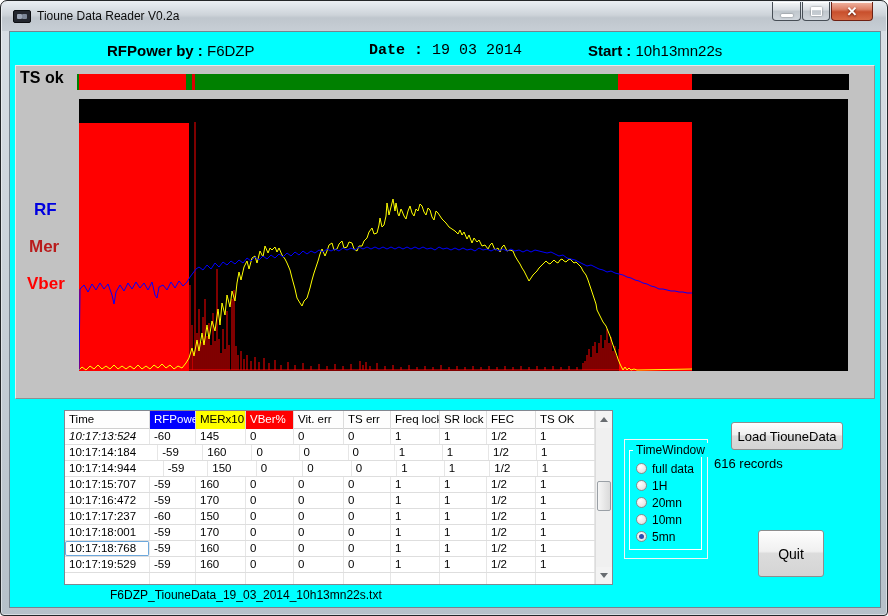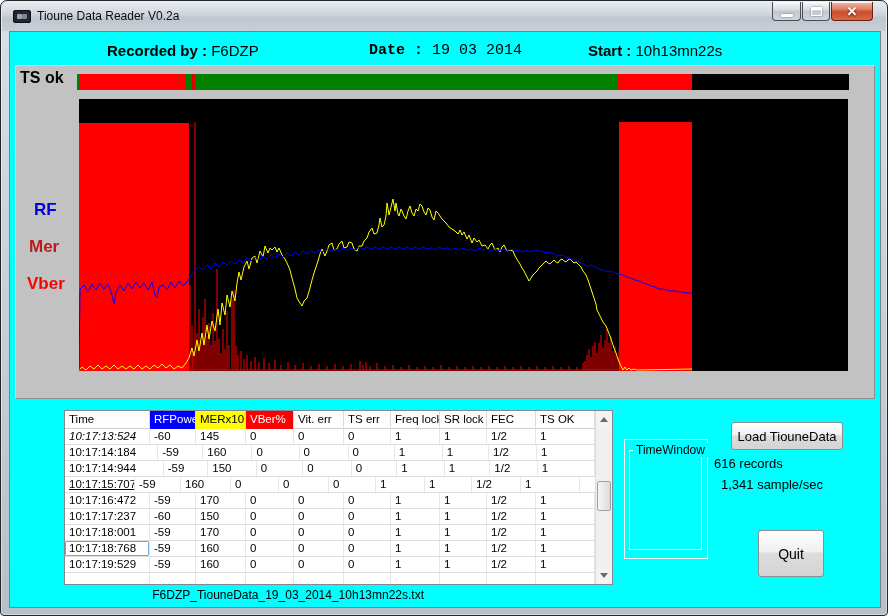--- a/index.html
+++ b/index.html
@@ -88,21 +88,21 @@
     display:flex; align-items:center; justify-content:center; cursor:default;
     box-shadow: inset 0 1px 0 rgba(255,255,255,.9); }
   .btn-load { left:721px; top:390px; width:112px; height:28px; font-size:13px; }
   .btn-quit { left:748px; top:498px; width:66px; height:47px; font-size:14px; }
 
   .stats { position:absolute; left:704px; top:424px; width:168px; font-size:13px; color:#000; }
   .stats div { white-space:nowrap; }
   .st1 { margin-bottom:6px; } .st2 { margin-bottom:3px; } .st3 { margin-bottom:6px; }
   .st4 { padding-left:7px; }
 
-  .filename { position:absolute; left:84px; top:556px; width:330px; text-align:right;
+  .filename { position:absolute; left:100px; top:556px; width:330px; text-align:left;
     font-size:12px; color:#000; white-space:nowrap; }
 </style>
 </head>
 <body>
 
 <div class="window">
 
   <div class="titlebar">
     <span class="app-icon">
         <i></i>
@@ -118,21 +118,21 @@
         </div>
       <div class="cap-btn cap-close" title="close">
           <span class="g-close">✕</span>
         </div>
     </div>
   </div>
 
   <div class="client">
 
     <div class="hdr-group" style="left:97px;">
-      <b>Recorded by : </b><span>F6DZP</span>
+      <b>RFPower by : </b><span>F6DZP</span>
     </div>
     <div class="hdr-group" style="left:359px;font-family:Liberation Mono, monospace;">
       <b>Date : </b><span>19 03 2014</span>
     </div>
     <div class="hdr-group" style="left:578px;">
       <b>Start : </b><span>10h13mn22s</span>
     </div>
 
     <div class="panel">
       <span class="ts-label">TS ok</span>
@@ -300,21 +300,21 @@
               <div class="td" style="width: 50px;">150</div>
               <div class="td" style="width: 48px;">0</div>
               <div class="td" style="width: 50px;">0</div>
               <div class="td" style="width: 47px;">0</div>
               <div class="td" style="width: 49px;">1</div>
               <div class="td" style="width: 47px;">1</div>
               <div class="td" style="width: 49px;">1/2</div>
               <div class="td" style="width: 59px;">1</div>
             </div>
             <div class="tr">
-              <div class="td" style="width: 70px; text-decoration: underline;">10:17:15:707</div>
+              <div class="td" style="width: 85px;">10:17:15:707</div>
               <div class="td" style="width: 46px;">-59</div>
               <div class="td" style="width: 50px;">160</div>
               <div class="td" style="width: 48px;">0</div>
               <div class="td" style="width: 50px;">0</div>
               <div class="td" style="width: 47px;">0</div>
               <div class="td" style="width: 49px;">1</div>
               <div class="td" style="width: 47px;">1</div>
               <div class="td" style="width: 49px;">1/2</div>
               <div class="td" style="width: 59px;">1</div>
             </div>
@@ -399,27 +399,48 @@
         <div class="sb-thumb"></div>
         <div class="sb-btn sb-down">
           <span class="arr-down"></span>
           </div>
       </div>
     </div>
 
     <div class="tw-outer"></div>
     <div class="tw-group">
       <span class="tw-caption">TimeWindow</span>
+      <div class="tw-options" id="tw-options">
+          <div class="radio-row">
+            <span class="radio"></span>
+            <span class="radio-label">full data</span>
+          </div>
+          <div class="radio-row">
+            <span class="radio"></span>
+            <span class="radio-label">1H</span>
+          </div>
+          <div class="radio-row">
+            <span class="radio"></span>
+            <span class="radio-label">20mn</span>
+          </div>
+          <div class="radio-row">
+            <span class="radio"></span>
+            <span class="radio-label">10mn</span>
+          </div>
+          <div class="radio-row">
+            <span class="radio on"></span>
+            <span class="radio-label">5mn</span>
+          </div>
+        </div>
     </div>
 
     <div class="btn btn-load">Load TiouneData</div>
 
     <div class="stats">
       <div class="st3">616 records</div>
-      <div class="st4">1,341 sample/sec</div>
     </div>
 
     <div class="btn btn-quit">Quit</div>
 
     <div class="filename">F6DZP_TiouneData_19_03_2014_10h13mn22s.txt</div>
 
   </div>
 </div>
 
 </body></html>

